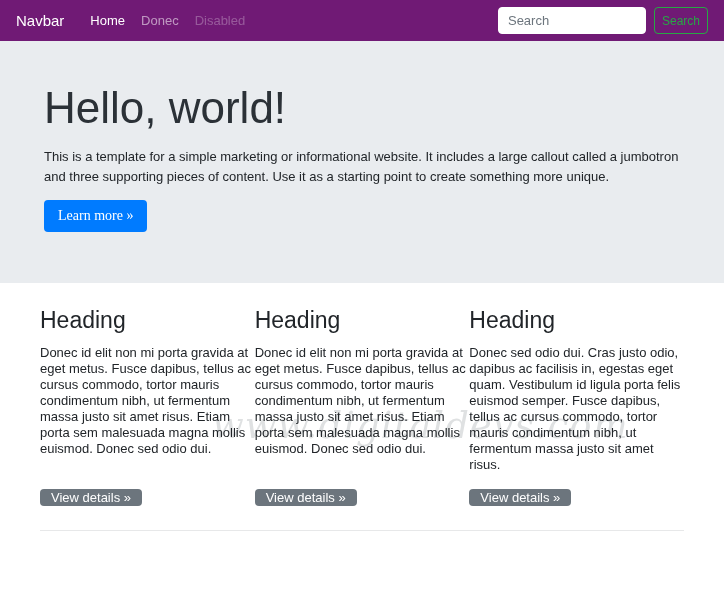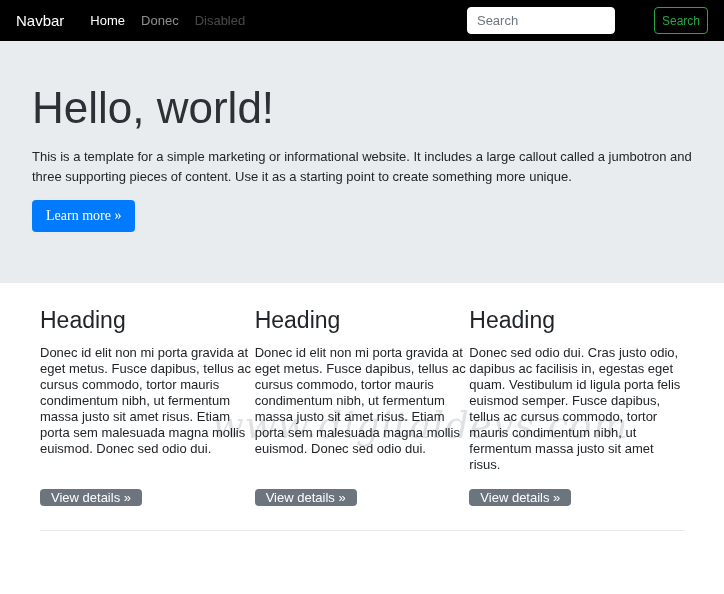--- a/index.html
+++ b/index.html
@@ -8,21 +8,21 @@
     font-family: "Liberation Sans", sans-serif;
     background: #ffffff;
     color: #212529;
     position: relative;
     overflow: hidden;
   }
 
   
   .navbar {
     height: 41px;
-    background: #000000;
+    background: #701a75;
     display: flex;
     align-items: center;
     padding: 0 16px;
   }
   .brand {
     color: #ffffff;
     font-size: 15px;
     margin-right: 18px;
     text-decoration: none;
     cursor: pointer;
@@ -40,21 +40,21 @@
   .nav-link.active { color: #ffffff; }
   .nav-link.disabled { color: rgba(255,255,255,0.28); cursor: default; }
   .caret {
     display: inline-block;
     width: 0; height: 0;
     margin-left: 5px;
     border-left: 4px solid transparent;
     border-right: 4px solid transparent;
     border-top: 4px solid rgba(255,255,255,0.55);
   }
-  .search-form { margin-left: auto; display: flex; align-items: center; gap: 31px; }
+  .search-form { margin-left: auto; display: flex; align-items: center; }
   .search-input {
     width: 148px;
     height: 27px;
     border: 1px solid #ffffff;
     border-radius: 4px;
     padding: 0 9px;
     font-size: 13px;
     font-family: "Liberation Sans", sans-serif;
     color: #495057;
     outline: none;
@@ -70,21 +70,21 @@
     color: #28a745;
     font-size: 12px;
     font-family: "Liberation Sans", sans-serif;
     cursor: pointer;
   }
 
   
   .jumbotron {
     background: #e9ecef;
     height: 242px;
-    padding: 42px 32px 0;
+    padding: 42px 44px 0;
   }
   .jumbotron h1 {
     font-size: 44px;
     font-weight: 300;
     line-height: 1.15;
     color: #2b3137;
     margin-bottom: 13px;
   }
   .jumbotron p {
     font-size: 13px;

